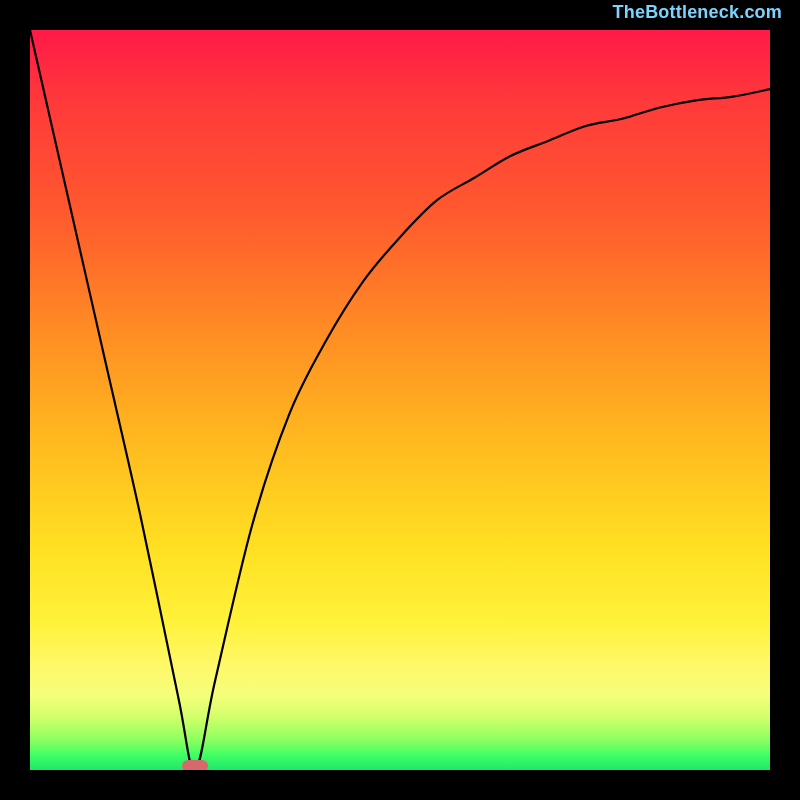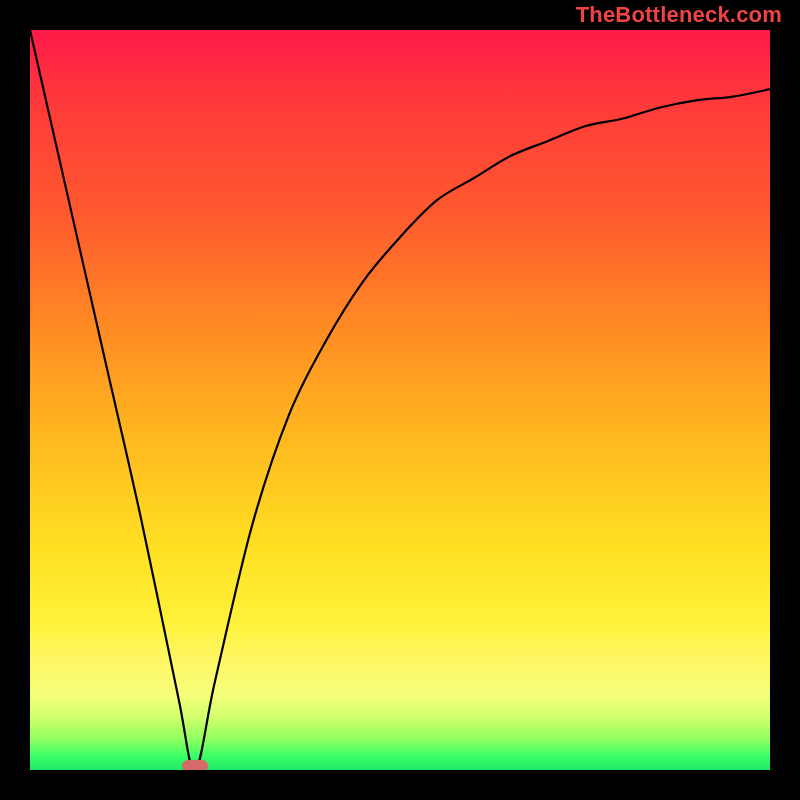--- a/index.html
+++ b/index.html
@@ -14,22 +14,22 @@
   .frame {
     position: relative;
     width: 800px;
     height: 800px;
     background: #000;
   }
   .watermark {
     position: absolute;
     top: 2px;
     right: 18px;
-    color: #ef4444;
-    font-size: 22px;
+    color: #7dd3fc;
+    font-size: 18px;
     font-weight: 600;
     letter-spacing: 0.2px;
     user-select: none;
   }
   .plot-area {
     position: absolute;
     left: 30px;
     top: 30px;
     width: 740px;
     height: 740px;

